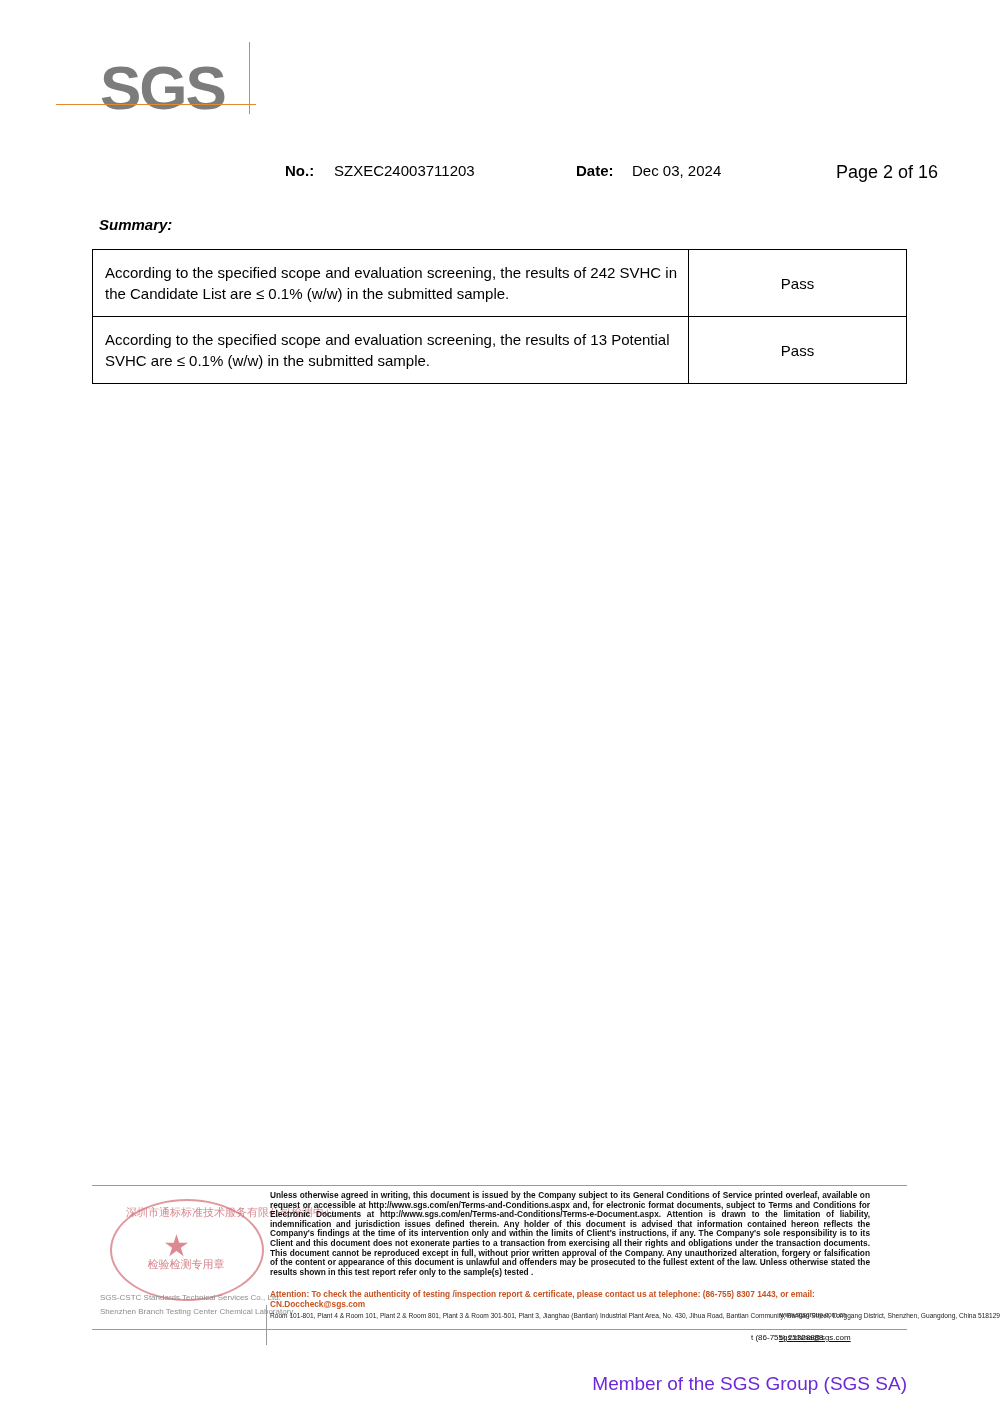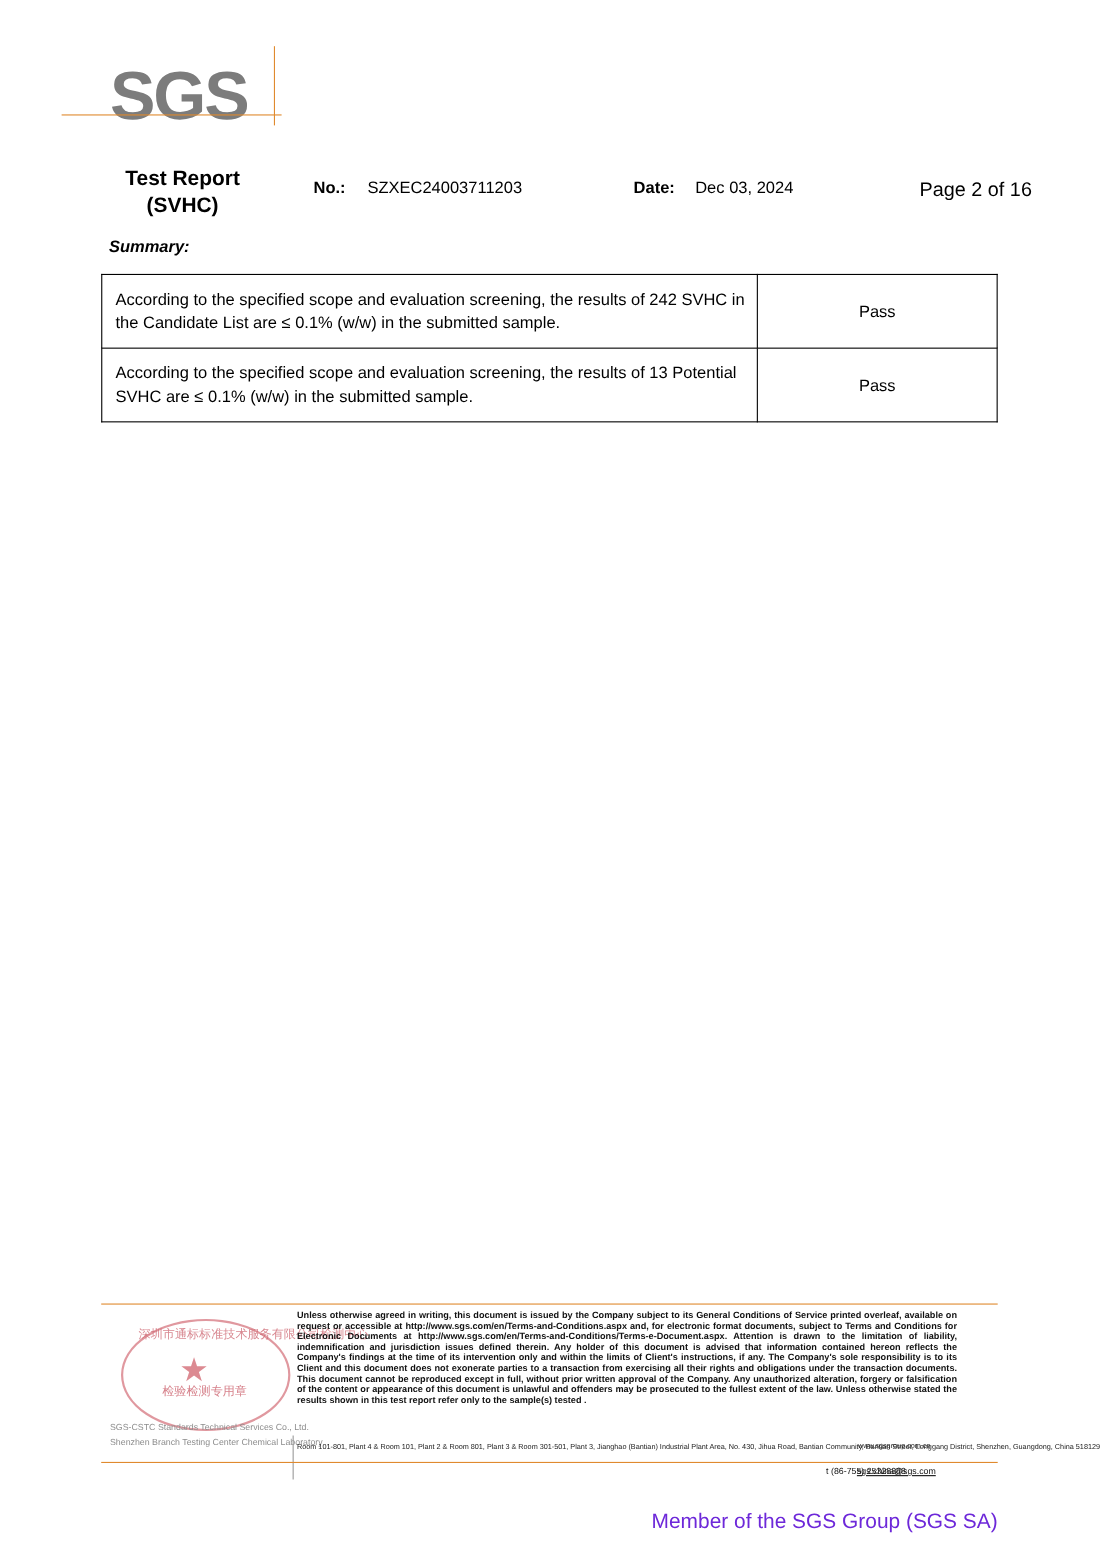--- a/index.html
+++ b/index.html
@@ -316,24 +316,20 @@
 </head>
 <body>
 
 <div class="logo-block">
   <div class="logo-text">SGS</div>
 </div>
 <div class="logo-rule-h"></div>
 <div class="logo-rule-v"></div>
 
 <div class="title-row">
-  <div class="report-title">
-    <span>Test Report</span><br>
-    <span>(SVHC)</span>
-  </div>
   <div class="meta-no-label">No.:</div>
   <div class="meta-no-value">SZXEC24003711203</div>
   <div class="meta-date-label">Date:</div>
   <div class="meta-date-value">Dec 03, 2024</div>
   <div class="meta-page">Page 2 of 16</div>
 </div>
 
 <div class="summary-label">Summary:</div>
 
 <table class="summary-table">
@@ -355,20 +351,21 @@
   <div class="stamp">
     <div class="stamp-ellipse"></div>
     <div class="stamp-cn-top">深圳市通标标准技术服务有限公司检测中心</div>
     <div class="stamp-star">★</div>
     <div class="stamp-cn-mid">检验检测专用章</div>
     <div class="stamp-en1">SGS-CSTC Standards Technical Services Co., Ltd.</div>
     <div class="stamp-en2">Shenzhen Branch Testing Center Chemical Laboratory</div>
   </div>
 
   <div class="legal">Unless otherwise agreed in writing, this document is issued by the Company subject to its General Conditions of Service printed overleaf, available on request or accessible at http://www.sgs.com/en/Terms-and-Conditions.aspx and, for electronic format documents, subject to Terms and Conditions for Electronic Documents at http://www.sgs.com/en/Terms-and-Conditions/Terms-e-Document.aspx. Attention is drawn to the limitation of liability, indemnification and jurisdiction issues defined therein. Any holder of this document is advised that information contained hereon reflects the Company's findings at the time of its intervention only and within the limits of Client's instructions, if any. The Company's sole responsibility is to its Client and this document does not exonerate parties to a transaction from exercising all their rights and obligations under the transaction documents. This document cannot be reproduced except in full, without prior written approval of the Company. Any unauthorized alteration, forgery or falsification of the content or appearance of this document is unlawful and offenders may be prosecuted to the fullest extent of the law. Unless otherwise stated the results shown in this test report refer only to the sample(s) tested .</div>
+  <div class="attention">Attention: To check the authenticity of testing /inspection report &amp; certificate, please contact us at telephone: (86-755) 8307 1443, or email: CN.Doccheck@sgs.com</div>
 
   <div class="footer-divider-vert"></div>
   <div class="addr-en">Room 101-801, Plant 4 &amp; Room 101, Plant 2 &amp; Room 801, Plant 3 &amp; Room 301-501, Plant 3, Jianghao (Bantian) Industrial Plant Area, No. 430, Jihua Road, Bantian Community, Bantian Street, Longgang District, Shenzhen, Guangdong, China 518129</div>
   <div class="addr-web">www.sgsgroup.com.cn</div>
   <div class="addr-tel">t (86-755) 25328888</div>
   <div class="addr-mail">sgs.china@sgs.com</div>
 
   <div class="footer-rule-bottom"></div>
 </div>
 

